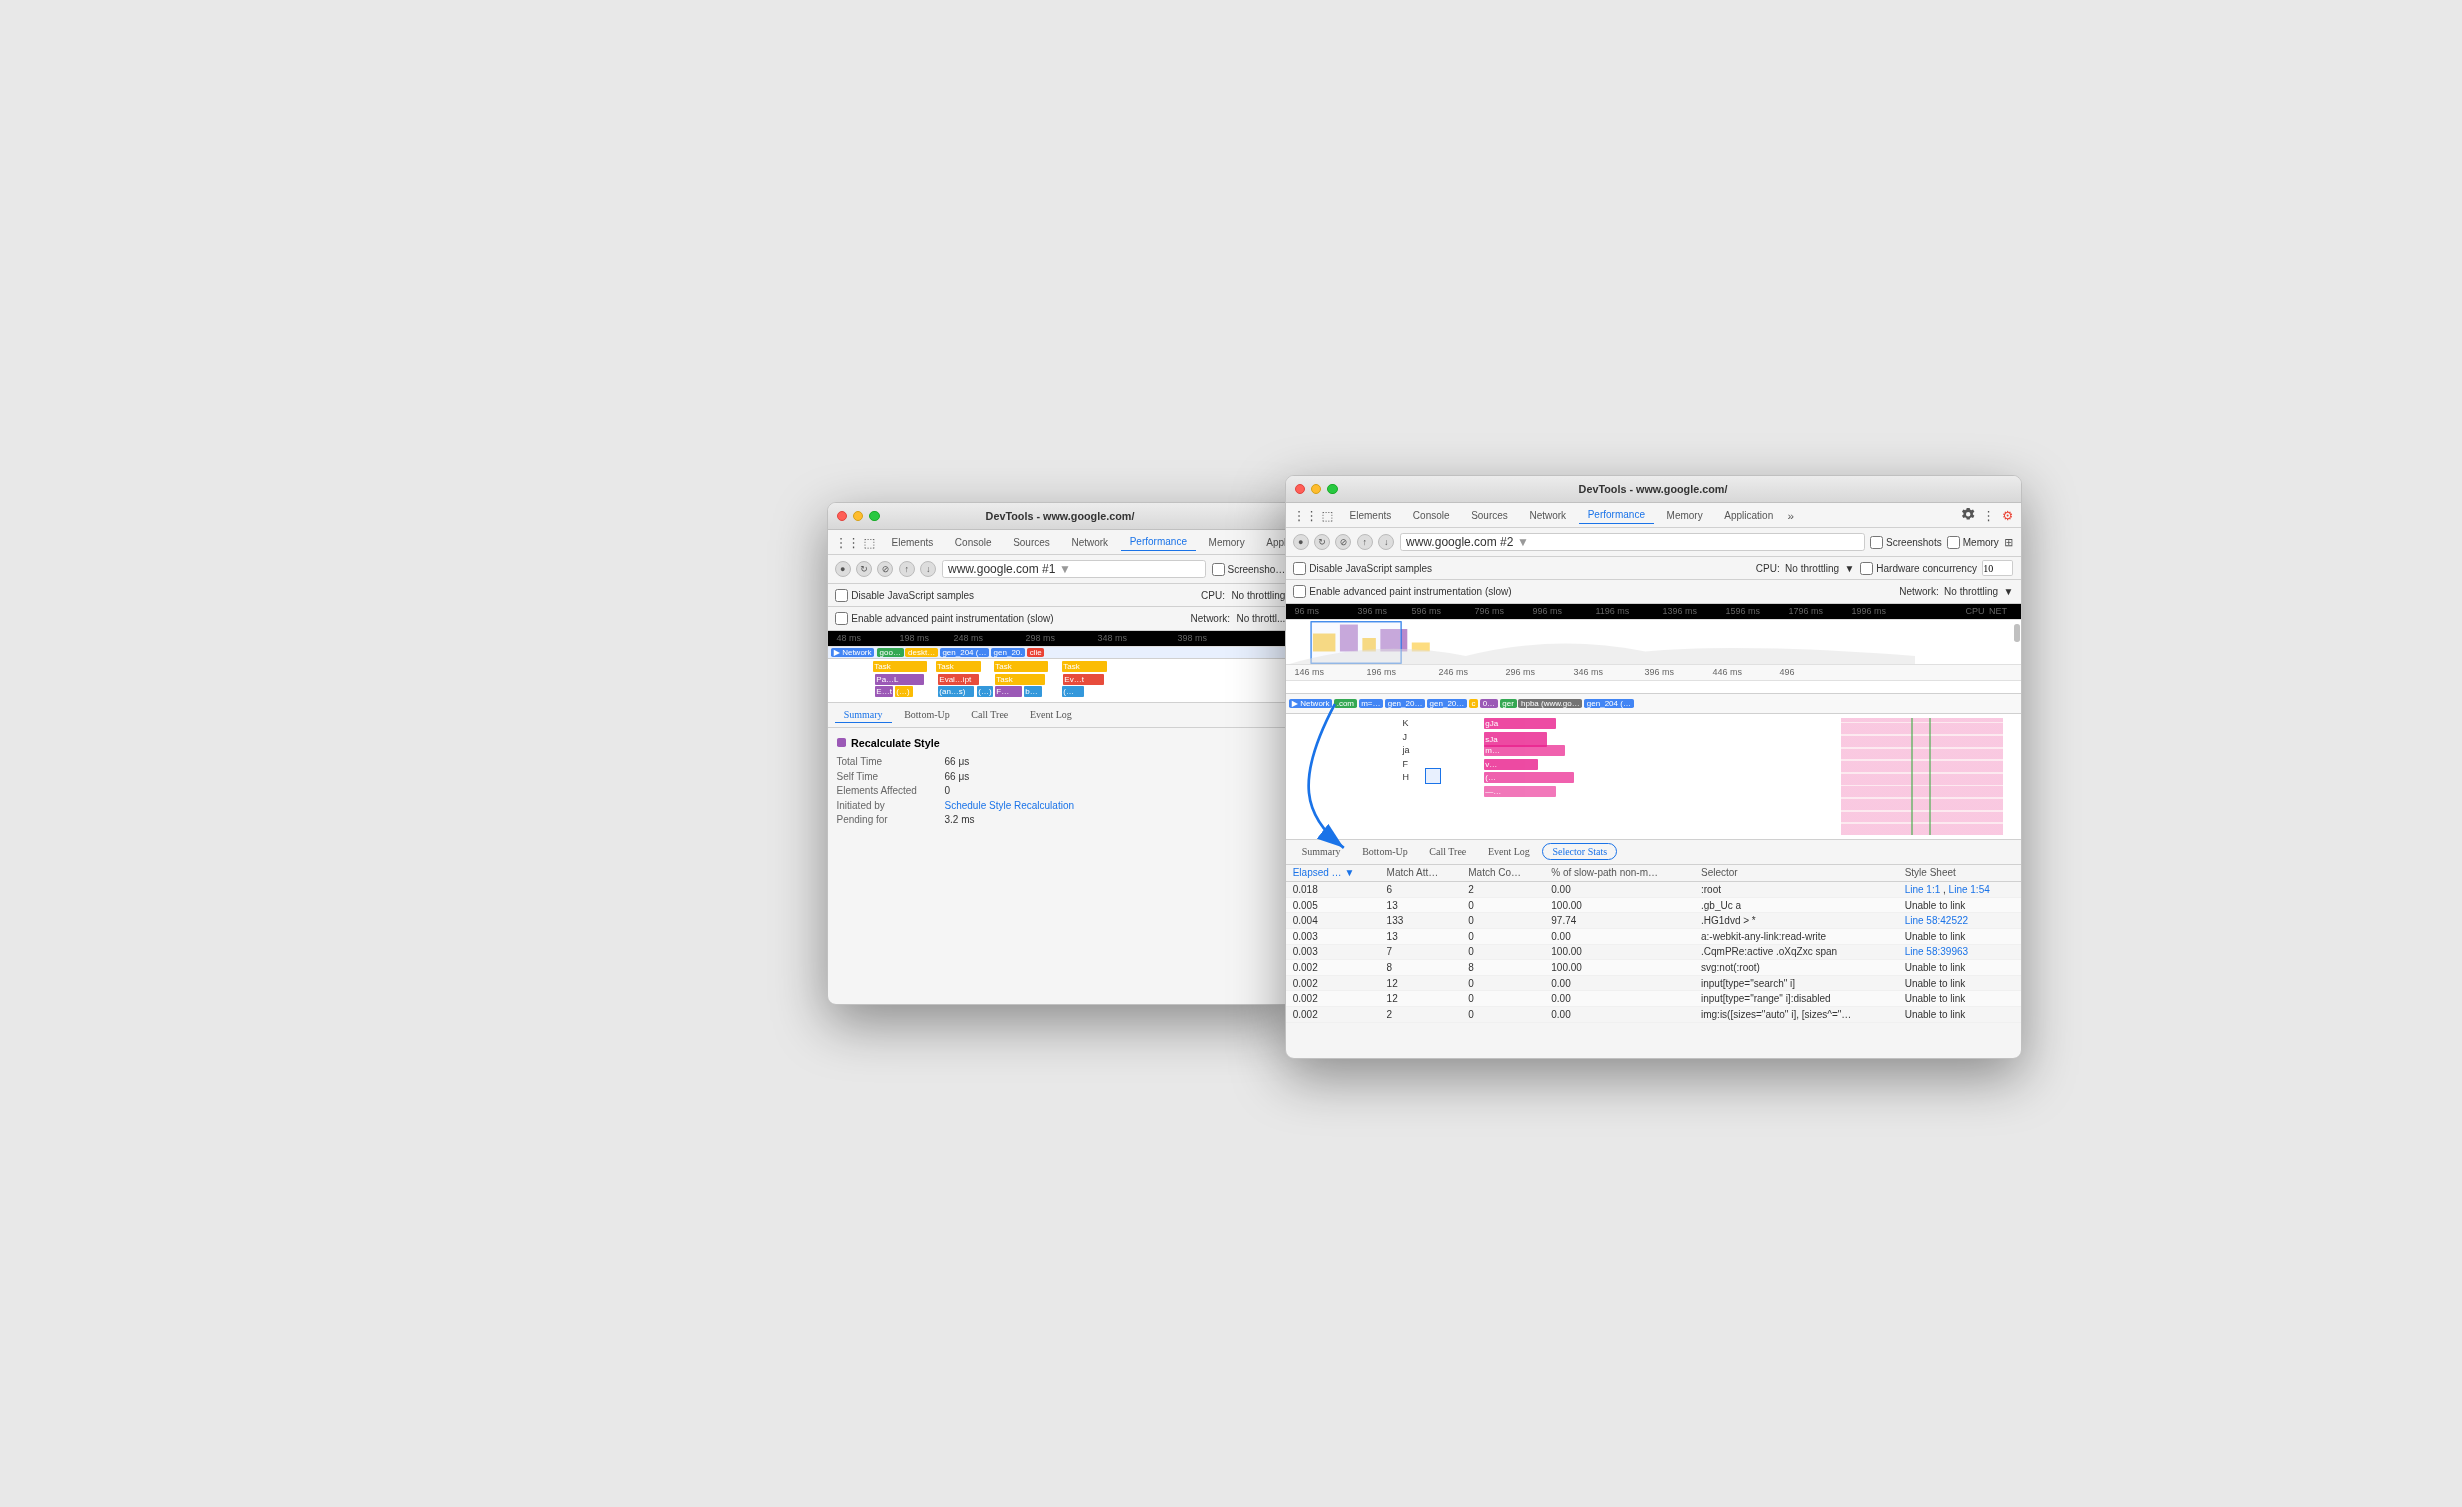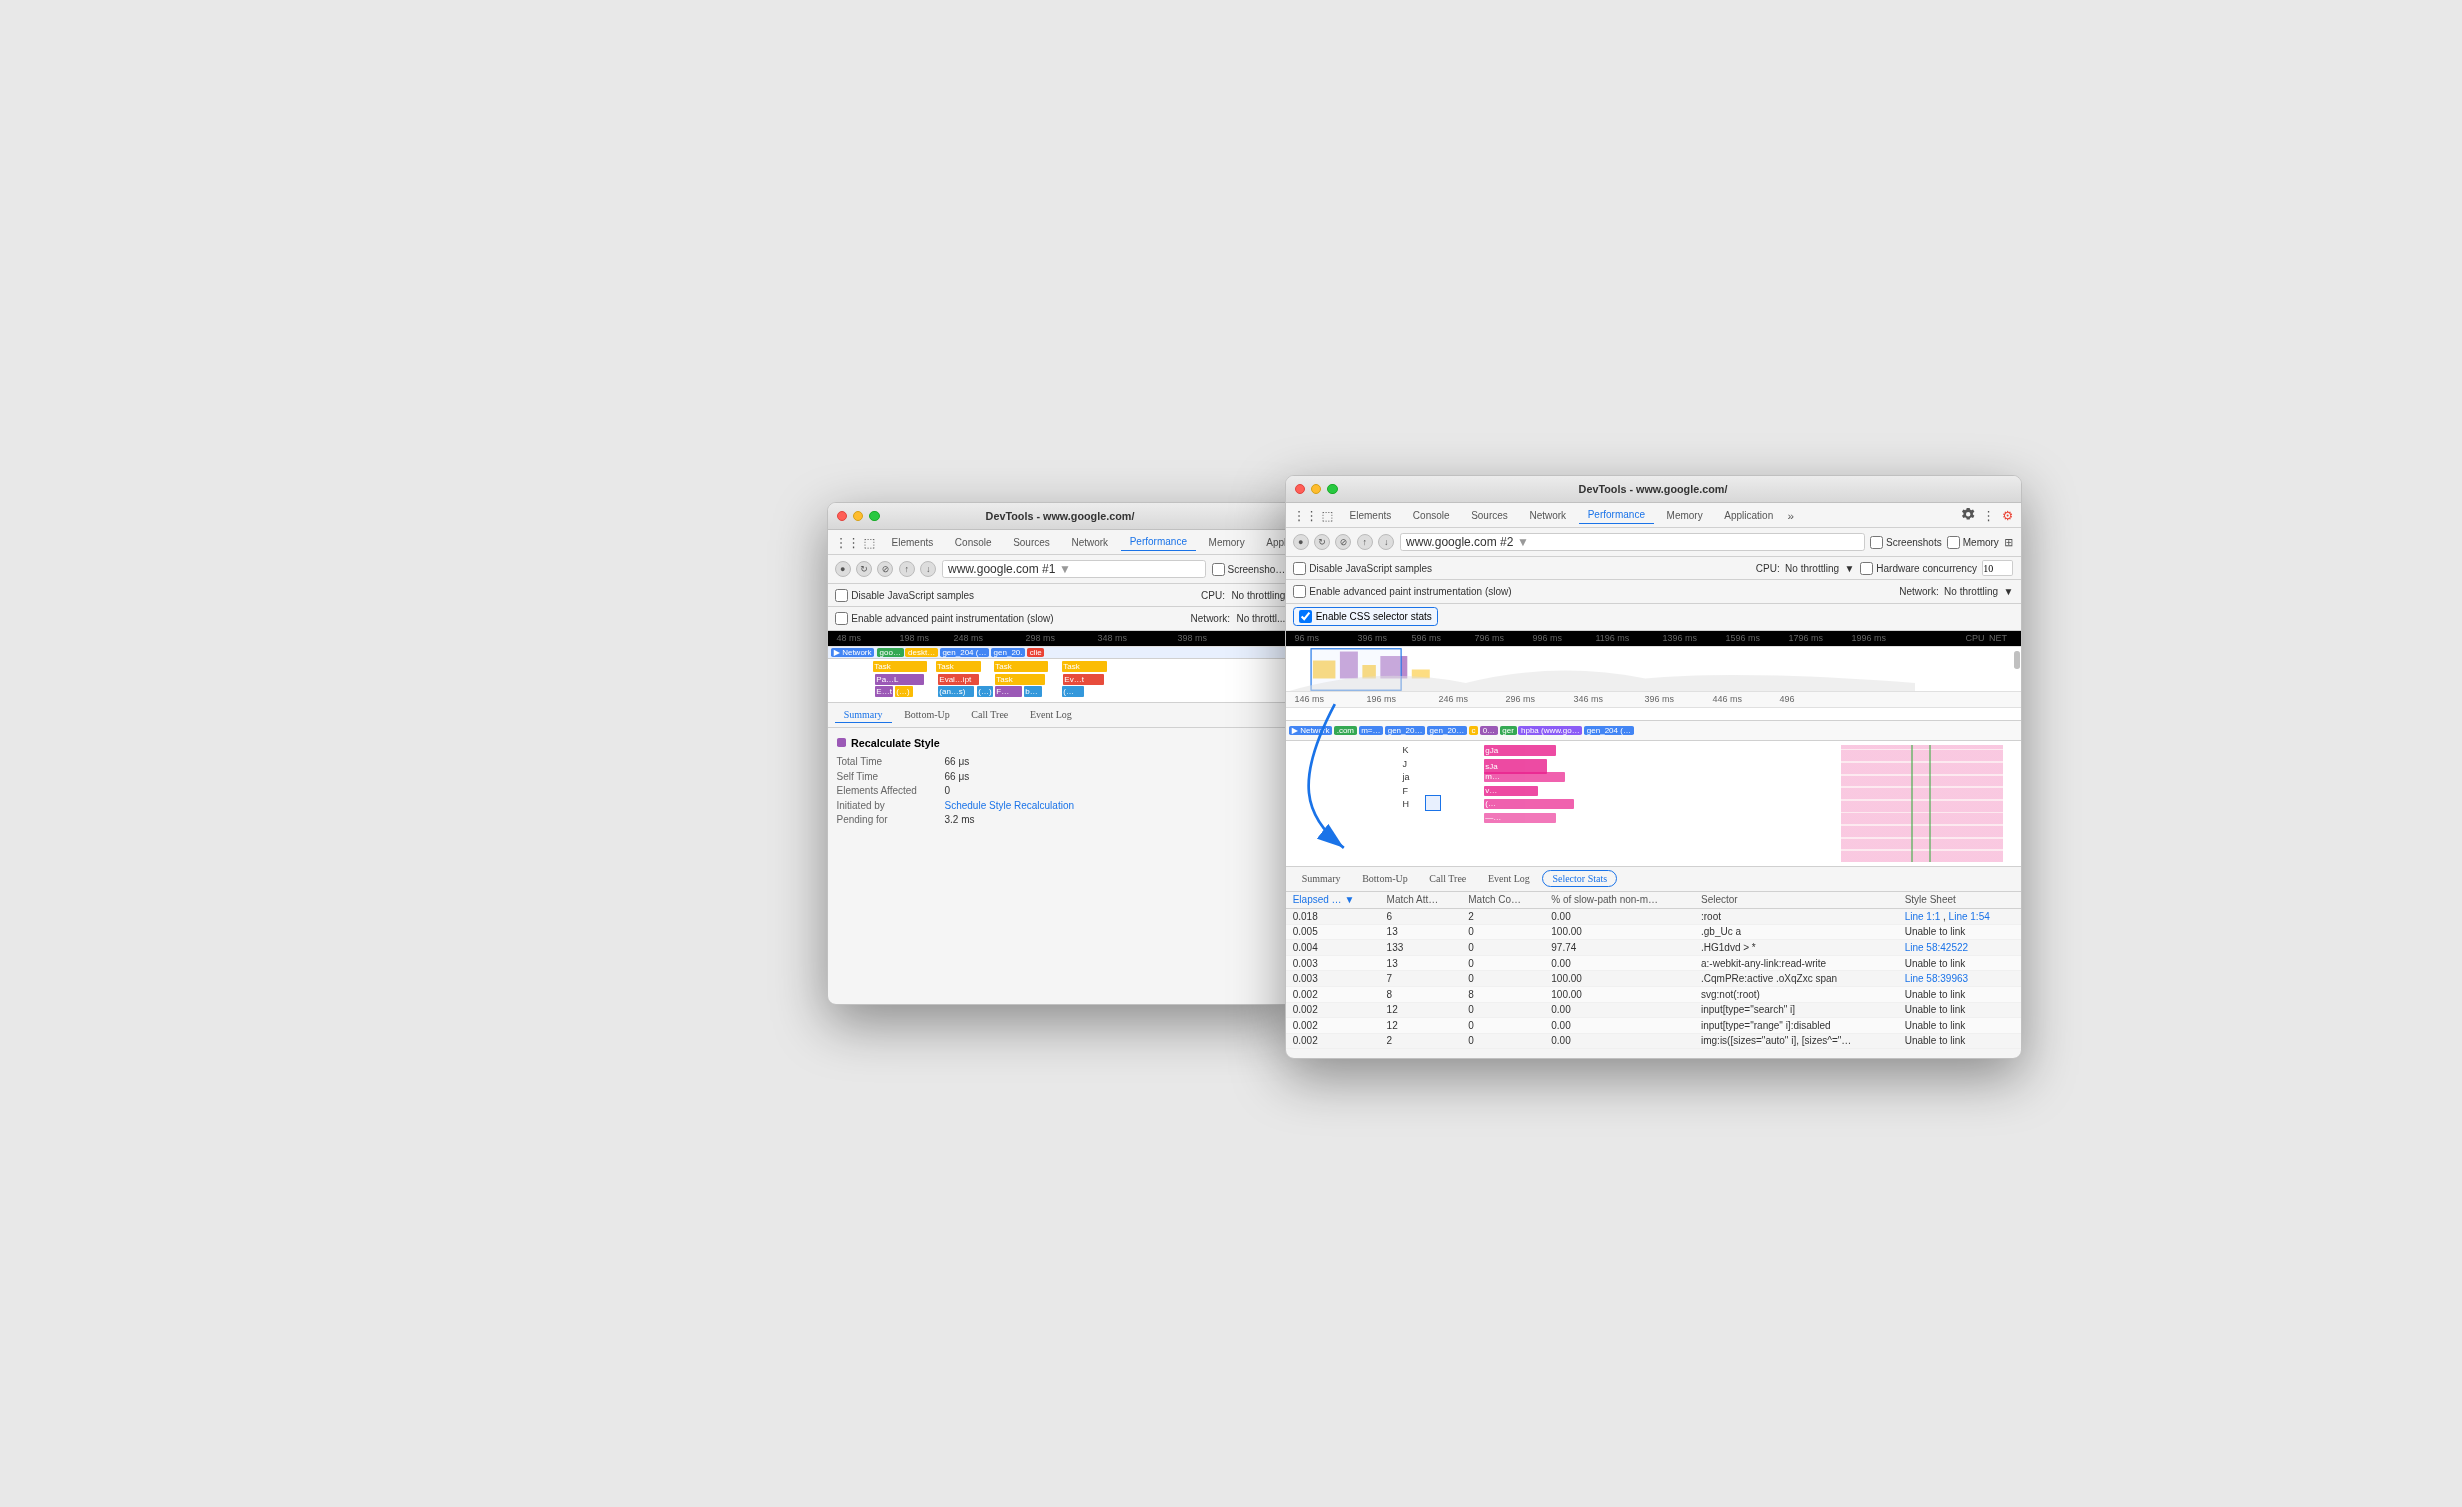--- a/index.html
+++ b/index.html
@@ -574,26 +574,20 @@
         <input type="checkbox" style="">
         <span>Enable advanced paint instrumentation (slow)</span>
       </label>
       <span style="margin-left:auto; display:flex; align-items:center; gap:5.4px;">
         <span>Network:</span>
         <span>No throttling</span>
         <span>▼</span>
       </span>
     </div>
 
-    <div class="css-selector-row">
-      <div class="css-selector-checkbox">
-        <input type="checkbox" checked="" style="">
-        <span>Enable CSS selector stats</span>
-      </div>
-    </div>
 
     <div class="timeline-area" style="height:90px;">
       <div class="time-ruler" style="position:relative; overflow:hidden;">
         <span class="time-tick" style="left:9px;">96 ms</span>
         <span class="time-tick" style="left:72px;">396 ms</span>
         <span class="time-tick" style="left:126px;">596 ms</span>
         <span class="time-tick" style="left:189px;">796 ms</span>
         <span class="time-tick" style="left:247px;">996 ms</span>
         <span class="time-tick" style="left:310px;">1196 ms</span>
         <span class="time-tick" style="left:377px;">1396 ms</span>
@@ -637,21 +631,21 @@
 
     <div class="network-row" style="height:20px; overflow:hidden; display:flex; align-items:center; padding:0 3.6px; gap:1.8px; background:#f8f8f8; border-bottom:0.9px solid #d0d0d0;">
       <span style="background:#4285f4; color:white; padding:0 2.7px; border-radius:1.8px; font-size:8px;">▶ Network</span>
       <span style="background:#34a853; color:white; padding:0 2.7px; border-radius:1.8px; font-size:8px;">.com</span>
       <span style="background:#4285f4; color:white; padding:0 2.7px; border-radius:1.8px; font-size:8px;">m=…</span>
       <span style="background:#4285f4; color:white; padding:0 2.7px; border-radius:1.8px; font-size:8px;">gen_20…</span>
       <span style="background:#4285f4; color:white; padding:0 2.7px; border-radius:1.8px; font-size:8px;">gen_20…</span>
       <span style="background:#fbbc04; color:white; padding:0 2.7px; border-radius:1.8px; font-size:8px;">c</span>
       <span style="background:#9b59b6; color:white; padding:0 2.7px; border-radius:1.8px; font-size:8px;">0…</span>
       <span style="background:#34a853; color:white; padding:0 2.7px; border-radius:1.8px; font-size:8px;">ger</span>
-      <span style="background:#8b5cf6; color:white; padding:0 2.7px; border-radius:1.8px; font-size:8px;">hpba (www.go…</span>
+      <span style="background:#737373; color:white; padding:0 2.7px; border-radius:1.8px; font-size:8px;">hpba (www.go…</span>
       <span style="background:#4285f4; color:white; padding:0 2.7px; border-radius:1.8px; font-size:8px;">gen_204 (…</span>
     </div>
 
     <div style="height:126px; background:white; position:relative; border-bottom:0.9px solid #d0d0d0; overflow:hidden;">
 
       <div style="position:absolute; left:117px; top:4.5px; font-size:9px; color:#333;">K</div>
       <div style="position:absolute; left:117px; top:18px; font-size:9px; color:#333;">J</div>
       <div style="position:absolute; left:117px; top:31px; font-size:9px; color:#333;">ja</div>
       <div style="position:absolute; left:117px; top:45px; font-size:9px; color:#333;">F</div>
       <div style="position:absolute; left:117px; top:58px; font-size:9px; color:#333;">H</div>

